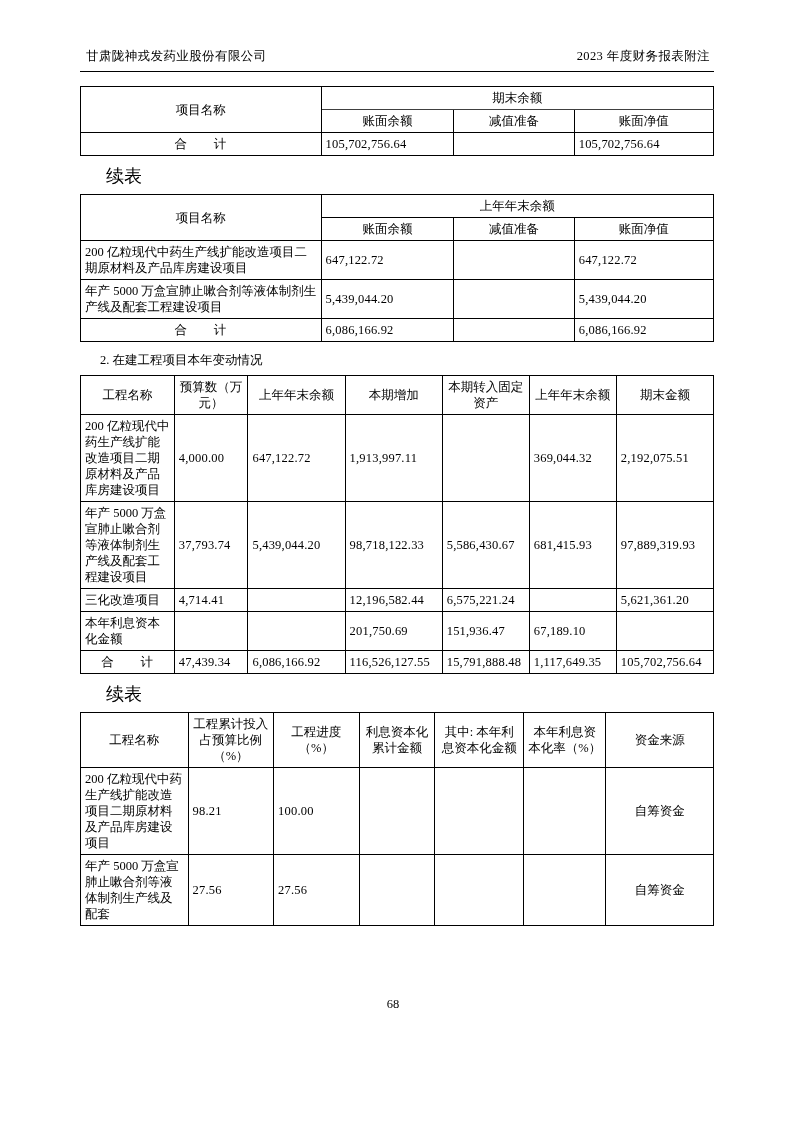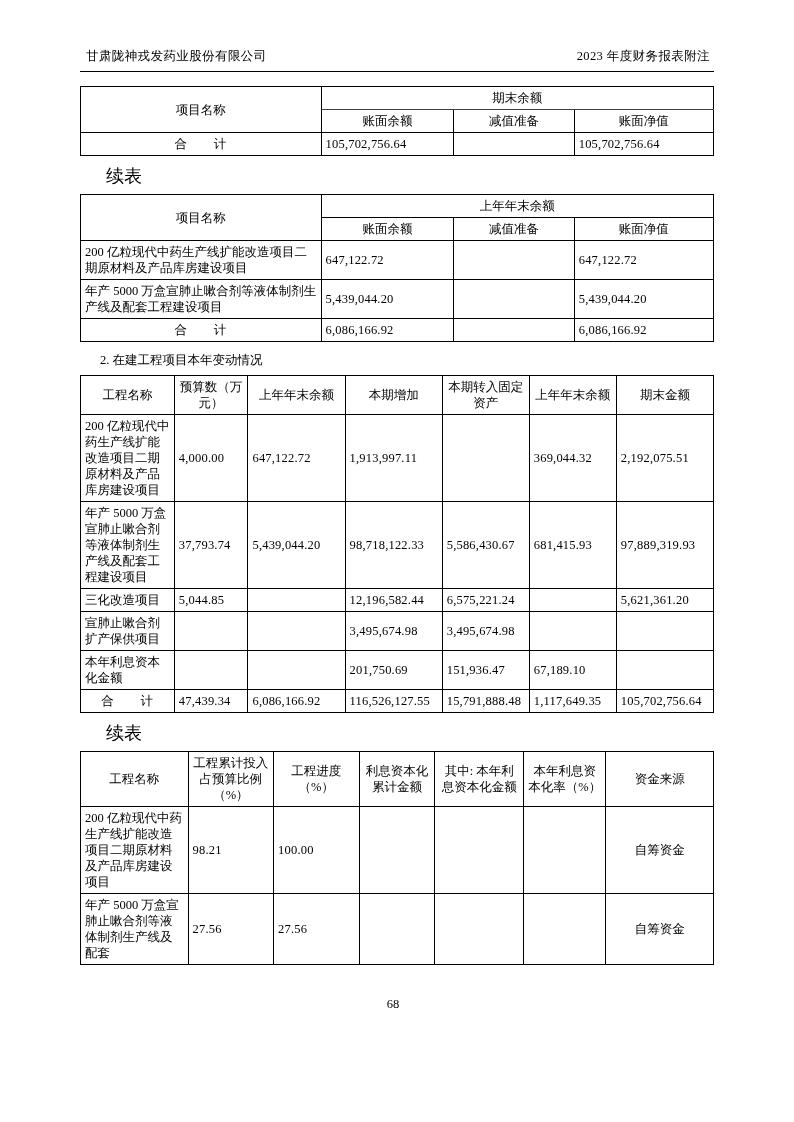--- a/index.html
+++ b/index.html
@@ -198,35 +198,26 @@
         <td class="l">年产 5000 万盒宣肺止嗽合剂等液体制剂生产线及配套工程建设项目</td>
         <td class="num">37,793.74</td>
         <td class="num">5,439,044.20</td>
         <td class="num">98,718,122.33</td>
         <td class="num">5,586,430.67</td>
         <td class="num">681,415.93</td>
         <td class="num">97,889,319.93</td>
       </tr>
       <tr>
         <td class="l">三化改造项目</td>
-        <td class="num">5,044.85</td>
+        <td class="num">4,714.41</td>
         <td class="num"></td>
         <td class="num">12,196,582.44</td>
         <td class="num">6,575,221.24</td>
         <td class="num"></td>
         <td class="num">5,621,361.20</td>
-      </tr>
-      <tr>
-        <td class="l">宣肺止嗽合剂扩产保供项目</td>
-        <td class="num"></td>
-        <td class="num"></td>
-        <td class="num">3,495,674.98</td>
-        <td class="num">3,495,674.98</td>
-        <td class="num"></td>
-        <td class="num"></td>
       </tr>
       <tr>
         <td class="l">本年利息资本化金额</td>
         <td class="num"></td>
         <td class="num"></td>
         <td class="num">201,750.69</td>
         <td class="num">151,936.47</td>
         <td class="num">67,189.10</td>
         <td class="num"></td>
       </tr>

